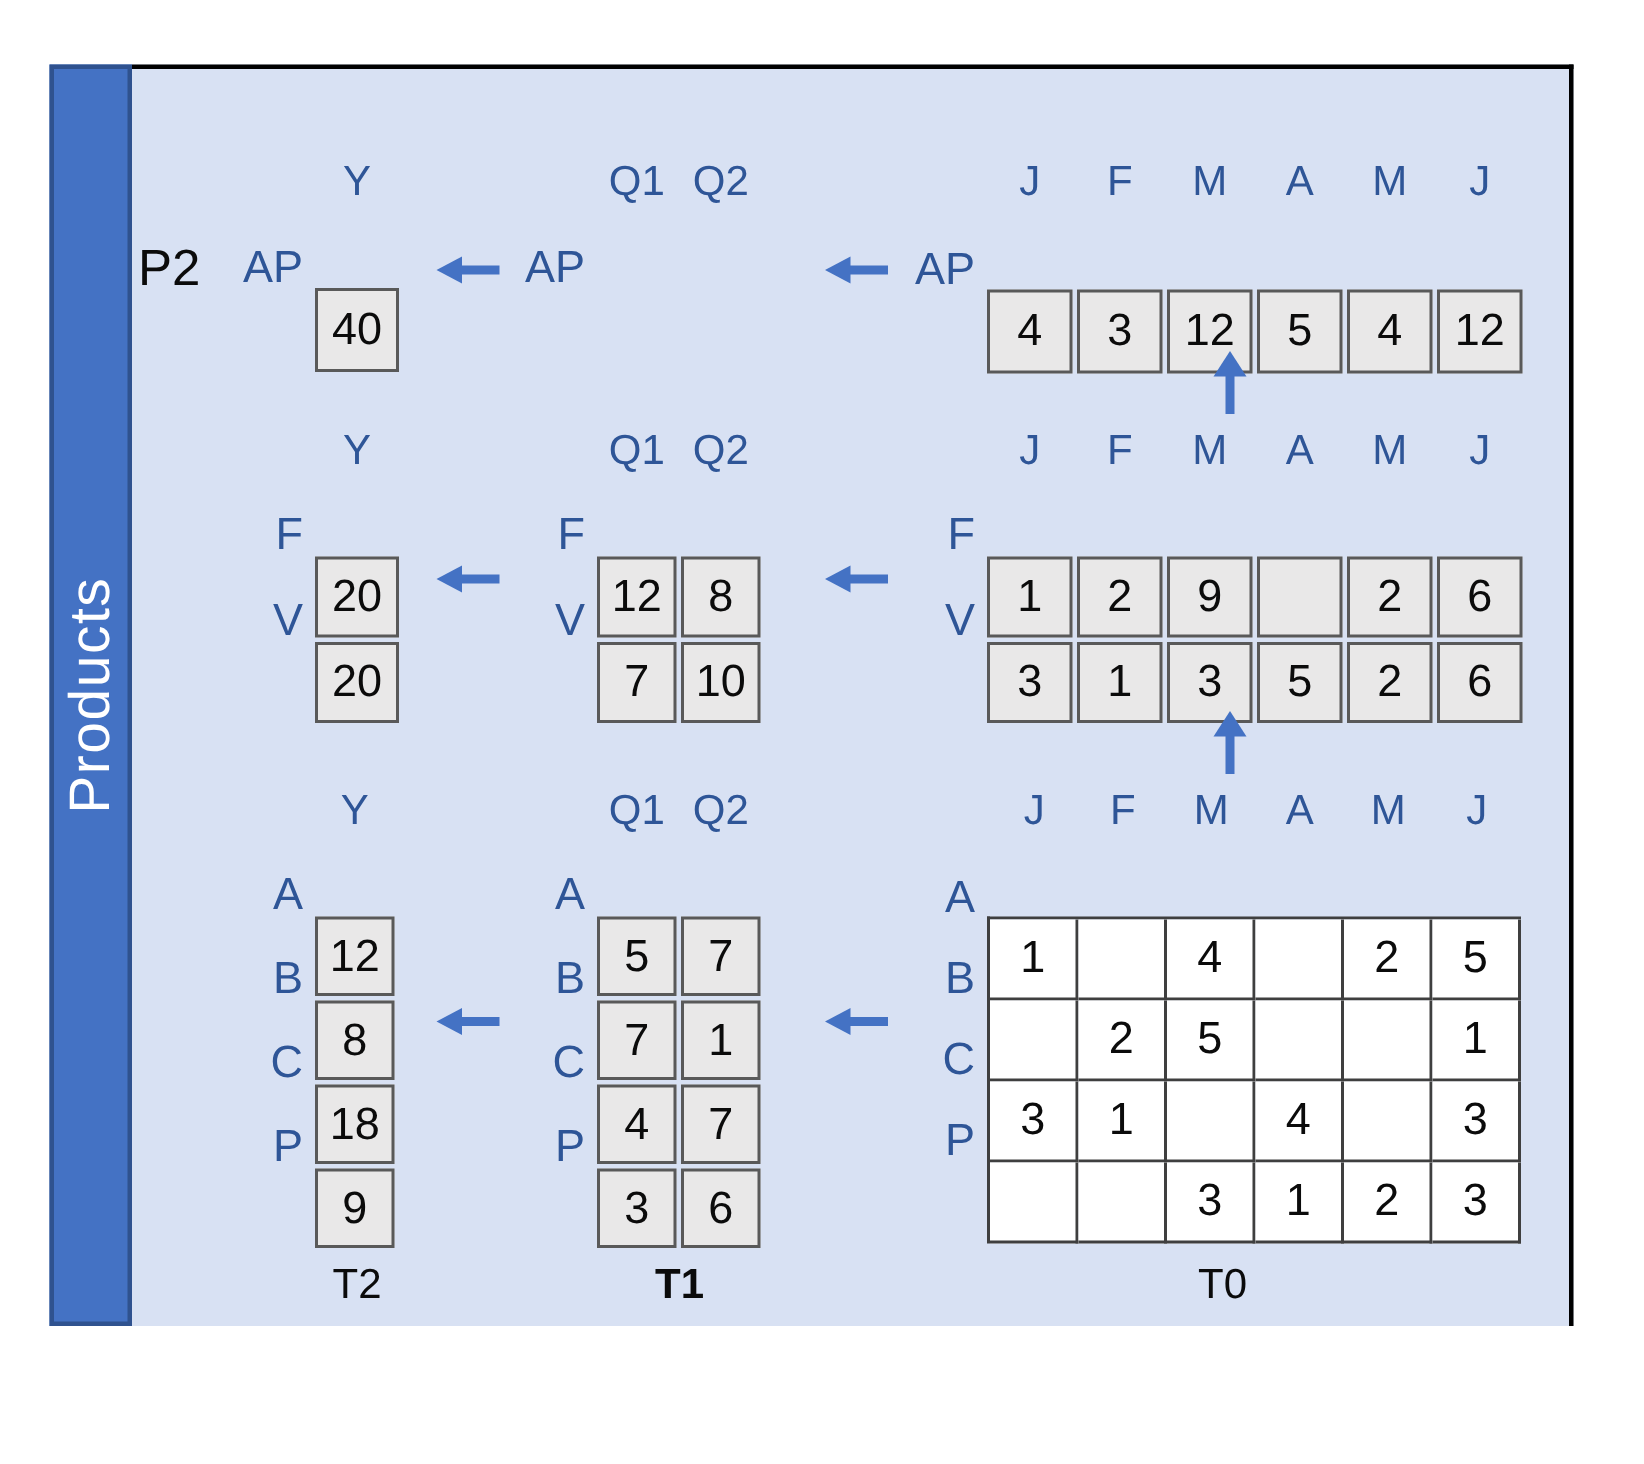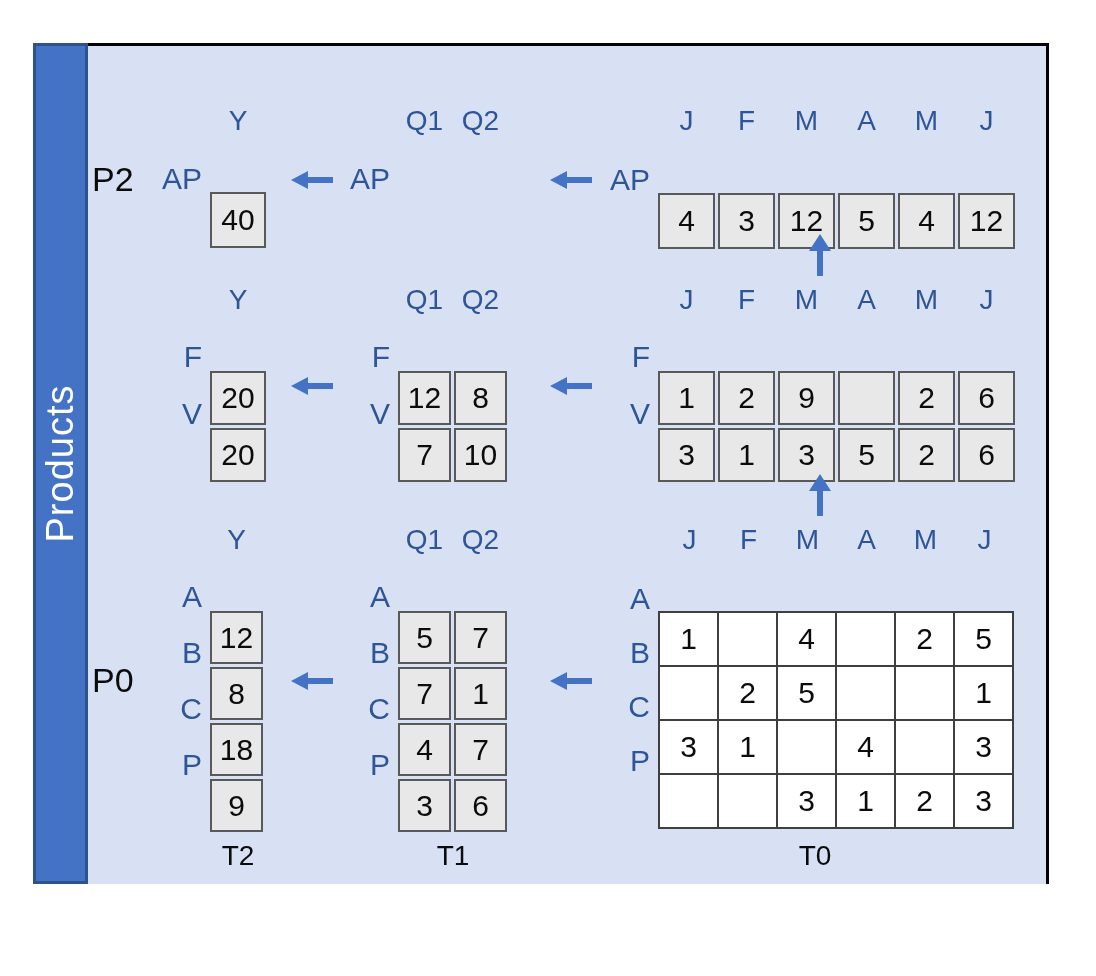--- a/index.html
+++ b/index.html
@@ -189,21 +189,20 @@
       <div class="cell">5</div>
       <div class="cell">2</div>
       <div class="cell">6</div>
     </div>
 
   <div class="arrow-up" style="left:809px;top:474px;">
     <div class="head"></div>
       <div class="shaft"></div>
   </div>
 
-  <div class="plabel" style="left:92px;top:570px;height:221px;">P0</div>
 
   <div class="hdrs" style="left:210px;top:523px;--hw:53px;">
     <span>Y</span>
   </div>
   <div class="rlabels" style="left:132px;top:570px;--rh:53px;">
       <div>A</div>
       <div>B</div>
       <div>C</div>
       <div>P</div>
     </div>
@@ -280,16 +279,16 @@
       <div class="cell">3</div>
       <div class="cell"></div>
       <div class="cell"></div>
       <div class="cell">3</div>
       <div class="cell">1</div>
       <div class="cell">2</div>
       <div class="cell">3</div>
     </div>
 
   <div class="tlabel" style="left:238px;">T2</div>
-  <div class="tlabel" style="left:453px;">T1</div>
+  <div class="tlabel" style="left:453px;font-weight:bold;">T1</div>
   <div class="tlabel" style="left:815px;">T0</div>
 
 </div>
 
 </body></html>

